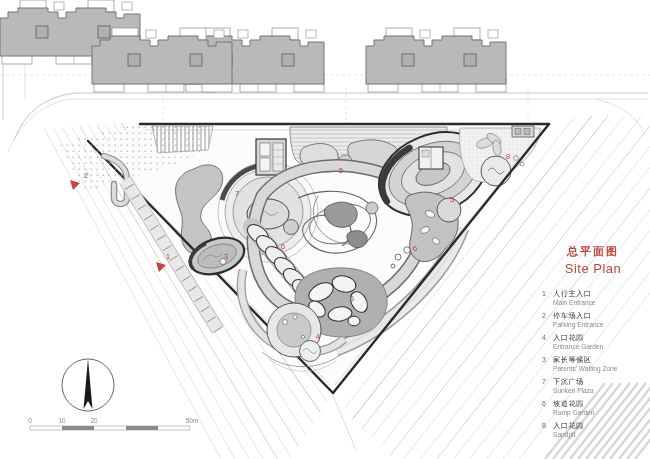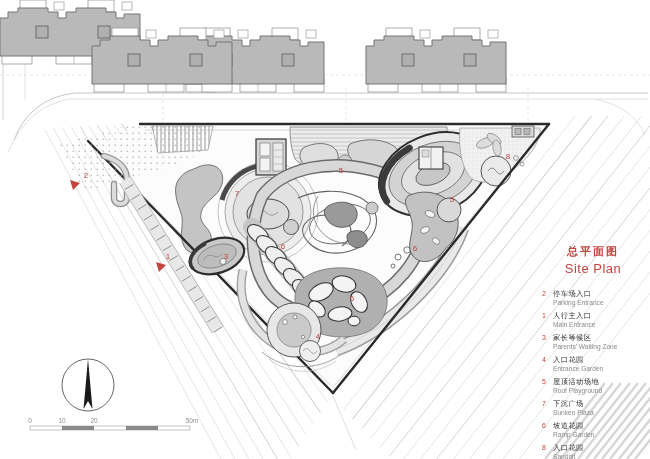--- a/index.html
+++ b/index.html
@@ -333,45 +333,40 @@
 <span class="scale-label" style="left:30px;top:417px">0</span>
 <span class="scale-label" style="left:62px;top:417px">10</span>
 <span class="scale-label" style="left:94px;top:417px">20</span>
 <span class="scale-label" style="left:192px;top:417px">50m</span>
 
 <div class="legend">
   <div class="legend-title">总平面图</div>
   <div class="legend-sub">Site Plan</div>
   <div class="legend-list">
     <div class="legend-item">
+      <span class="num">1</span>
+      <div class="zh">人行主入口</div>
+      <div class="en">Main Entrance</div>
+    </div>
+    <div class="legend-item">
       <span class="num">2</span>
       <div class="zh">停车场入口</div>
       <div class="en">Parking Entrance</div>
     </div>
     <div class="legend-item">
-      <span class="num">1</span>
-      <div class="zh">人行主入口</div>
-      <div class="en">Main Entrance</div>
+      <span class="num">4</span>
+      <div class="zh">入口花园</div>
+      <div class="en">Entrance Garden</div>
     </div>
     <div class="legend-item">
       <span class="num">3</span>
       <div class="zh">家长等候区</div>
       <div class="en">Parents' Waiting Zone</div>
     </div>
     <div class="legend-item">
-      <span class="num">4</span>
-      <div class="zh">入口花园</div>
-      <div class="en">Entrance Garden</div>
-    </div>
-    <div class="legend-item">
-      <span class="num">5</span>
-      <div class="zh">屋顶活动场地</div>
-      <div class="en">Roof Playground</div>
-    </div>
-    <div class="legend-item">
       <span class="num">7</span>
       <div class="zh">下沉广场</div>
       <div class="en">Sunken Plaza</div>
     </div>
     <div class="legend-item">
       <span class="num">6</span>
       <div class="zh">坡道花园</div>
       <div class="en">Ramp Garden</div>
     </div>
     <div class="legend-item">

